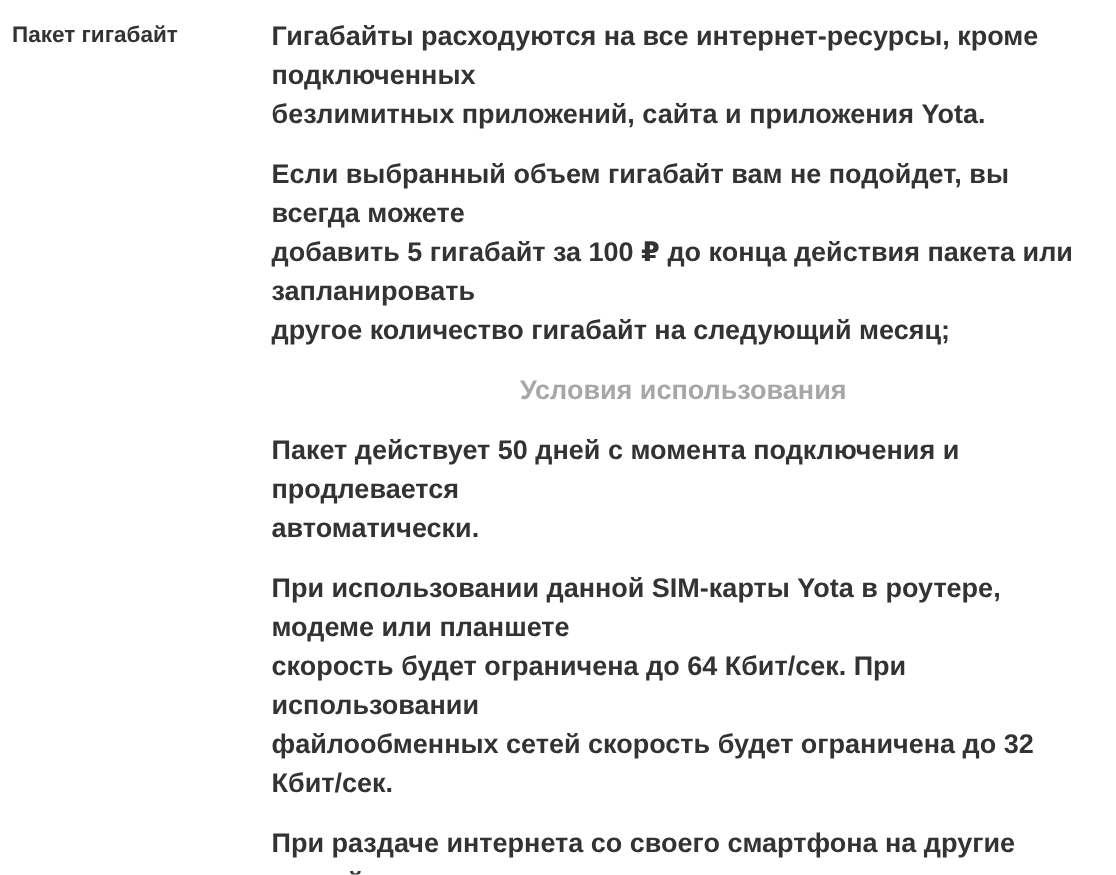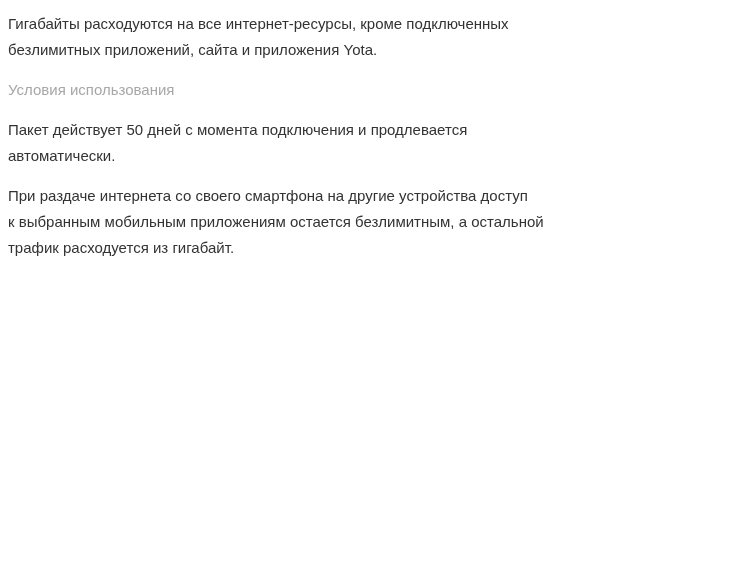--- a/index.html
+++ b/index.html
@@ -32,37 +32,47 @@
     font-weight: 700;
     line-height: 26px;
     color: #333333;
   }
   .col-right {
     flex: 1 1 auto;
     min-width: 0;
   }
   .para {
     margin: 0 0 14px 0;
-    font-size: 15px;
-    font-weight: 400;
+    font-size: 18px;
+    font-weight: 700;
     line-height: 26px;
     color: #333333;
     white-space: pre-line;
   }
   .para.muted {
     color: #a7a7a7;
+    text-align: center;
   }
 </style>
 </head>
 <body>
 
 <div class="section-row">
+  <div class="col-left">
+    <h3 class="section-title">Пакет гигабайт</h3>
+  </div>
   <div class="col-right">
       <p class="para">Гигабайты расходуются на все интернет-ресурсы, кроме подключенных
 безлимитных приложений, сайта и приложения Yota.</p>
+      <p class="para">Если выбранный объем гигабайт вам не подойдет, вы всегда можете
+добавить 5 гигабайт за 100 ₽ до конца действия пакета или запланировать
+другое количество гигабайт на следующий месяц;</p>
       <p class="para muted">Условия использования</p>
       <p class="para">Пакет действует 50 дней с момента подключения и продлевается
 автоматически.</p>
+      <p class="para">При использовании данной SIM-карты Yota в роутере, модеме или планшете
+скорость будет ограничена до 64 Кбит/сек. При использовании
+файлообменных сетей скорость будет ограничена до 32 Кбит/сек.</p>
       <p class="para">При раздаче интернета со своего смартфона на другие устройства доступ
 к выбранным мобильным приложениям остается безлимитным, а остальной
 трафик расходуется из гигабайт.</p>
     </div>
 </div>
 
 </body></html>

